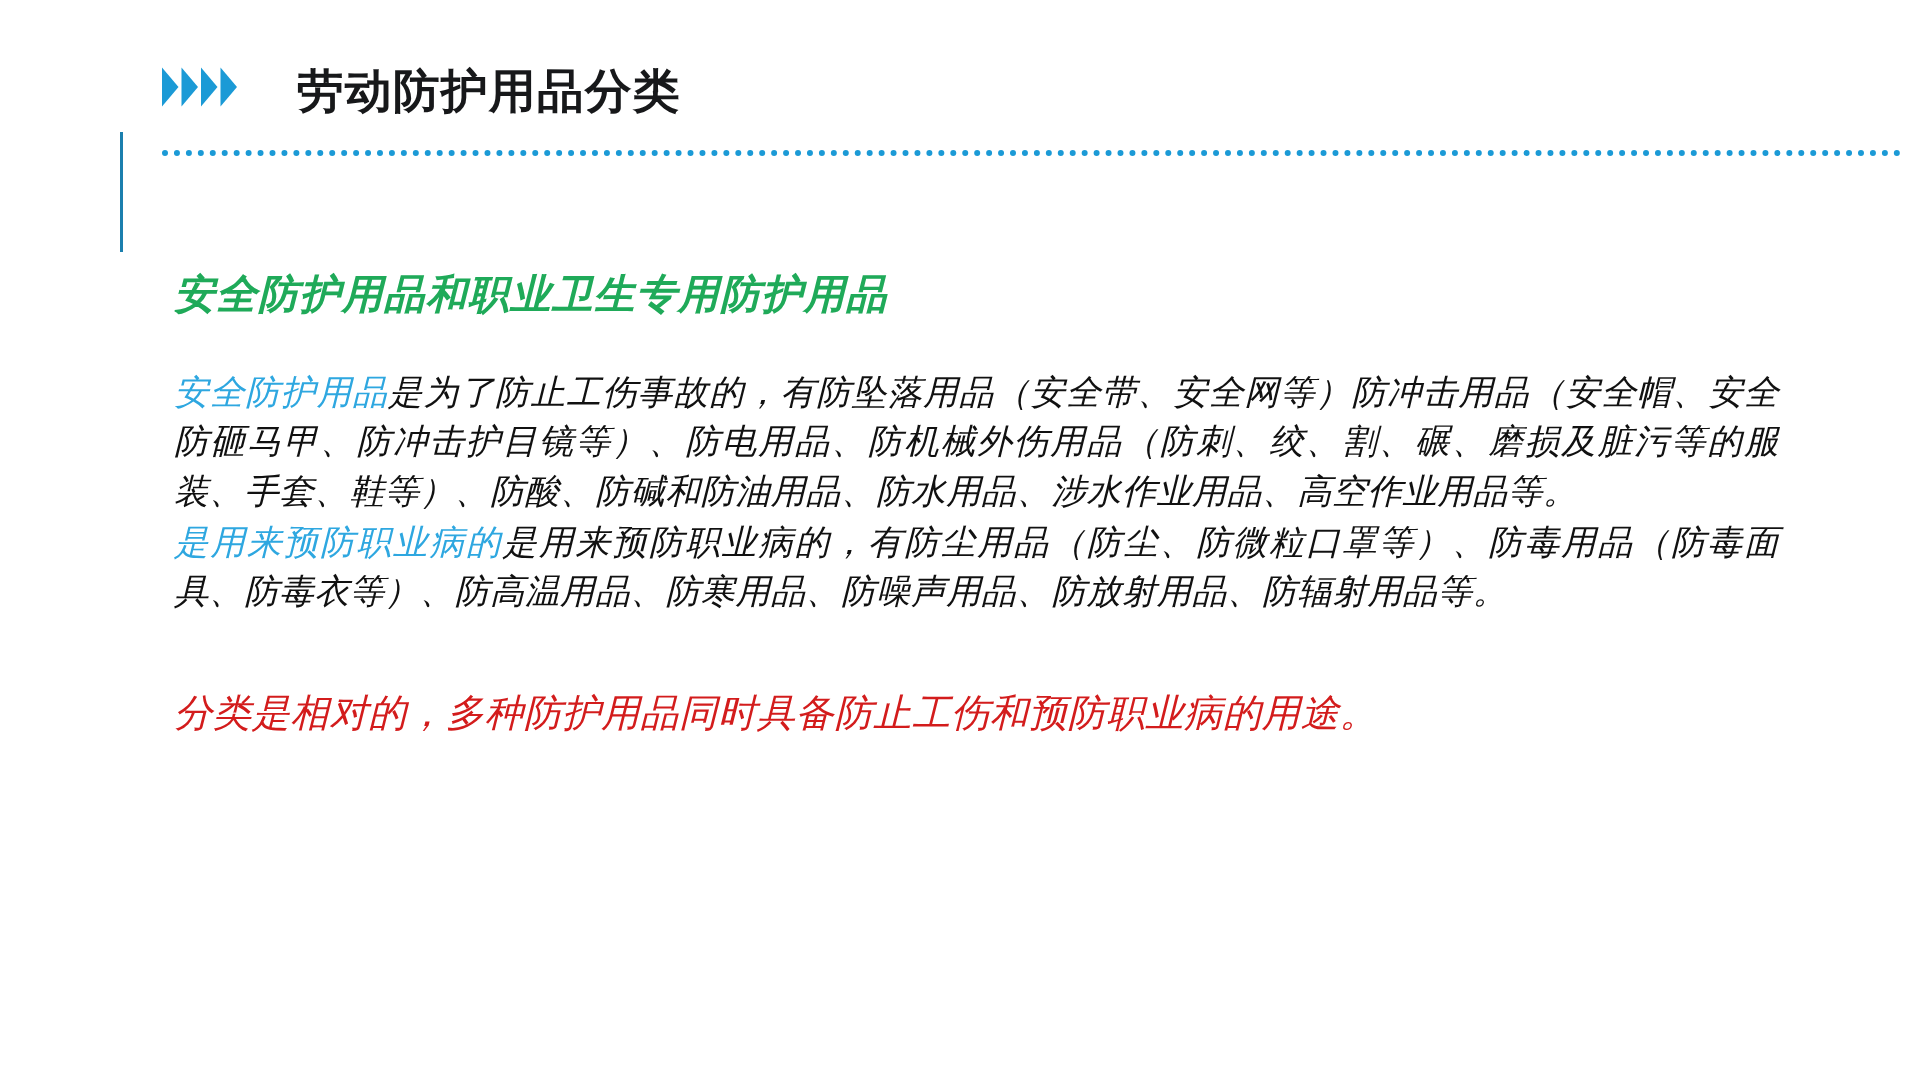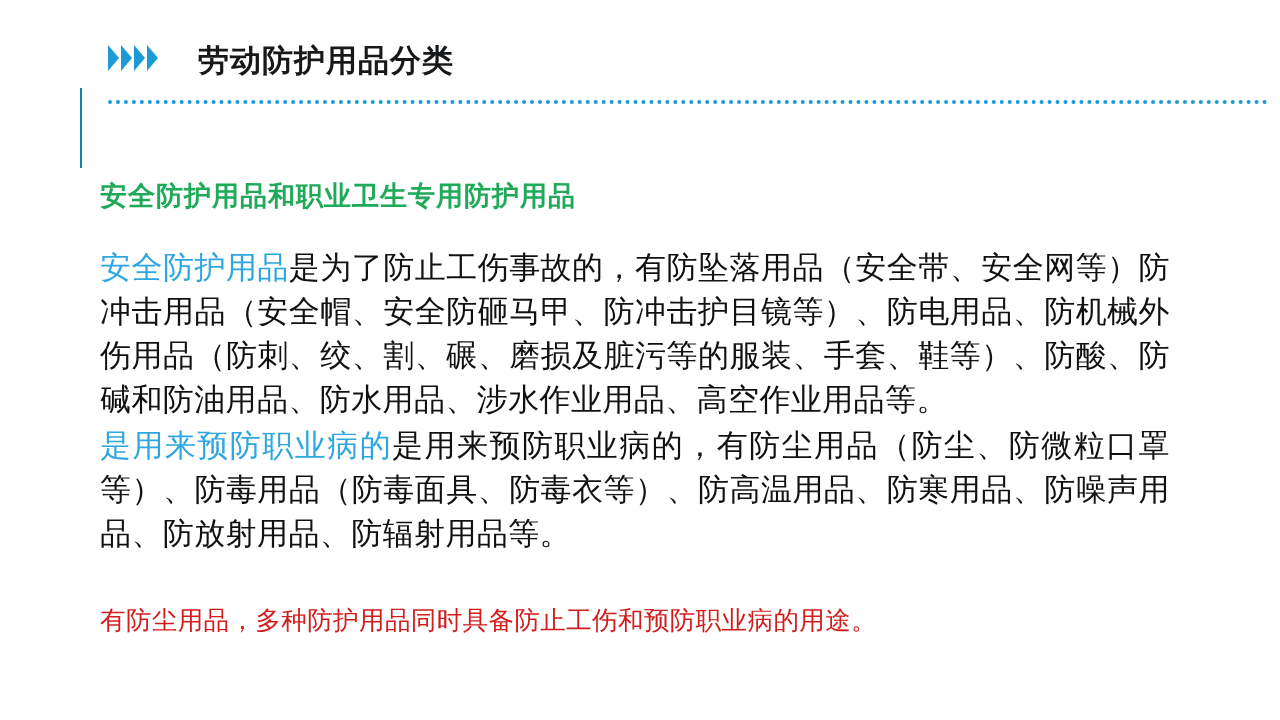--- a/index.html
+++ b/index.html
@@ -77,38 +77,39 @@
     left: 80px;
     top: 88px;
     width: 0;
     height: 80px;
     border-left: 2px solid #1b7fae;
   }
 
   
   .content {
     position: absolute;
-    left: 100px;
+    left: 116px;
     top: 180px;
     width: 1070px;
+    font-style: italic;
   }
 
   .subheading {
     font-family: "Liberation Serif", serif;
     font-size: 27px;
     font-weight: bold;
     color: #1faa59;
     letter-spacing: 1px;
     margin: 0 0 34px 0;
     line-height: 1.2;
   }
 
   .para {
     font-family: "Liberation Serif", serif;
-    font-size: 31px;
+    font-size: 23px;
     color: #111111;
     line-height: 1.42;
     text-align: justify;
     text-justify: inter-character;
     margin: 0;
     letter-spacing: 0.4px;
   }
 
   .para + .para {
     margin-top: 2px;
@@ -152,16 +153,16 @@
     <h2 class="subheading">安全防护用品和职业卫生专用防护用品</h2>
 
     <p class="para">
       <span class="term">安全防护用品</span><span>是为了防止工伤事故的，有防坠落用品（安全带、安全网等）防冲击用品（安全帽、安全防砸马甲、防冲击护目镜等）、防电用品、防机械外伤用品（防刺、绞、割、碾、磨损及脏污等的服装、手套、鞋等）、防酸、防碱和防油用品、防水用品、涉水作业用品、高空作业用品等。</span>
     </p>
 
     <p class="para">
       <span class="term">是用来预防职业病的</span><span>是用来预防职业病的，有防尘用品（防尘、防微粒口罩等）、防毒用品（防毒面具、防毒衣等）、防高温用品、防寒用品、防噪声用品、防放射用品、防辐射用品等。</span>
     </p>
 
-    <p class="note">有防尘用品，多种防护用品同时具备防止工伤和预防职业病的用途。</p>
+    <p class="note">分类是相对的，多种防护用品同时具备防止工伤和预防职业病的用途。</p>
   </div>
 
 </div>
 
 </body></html>

